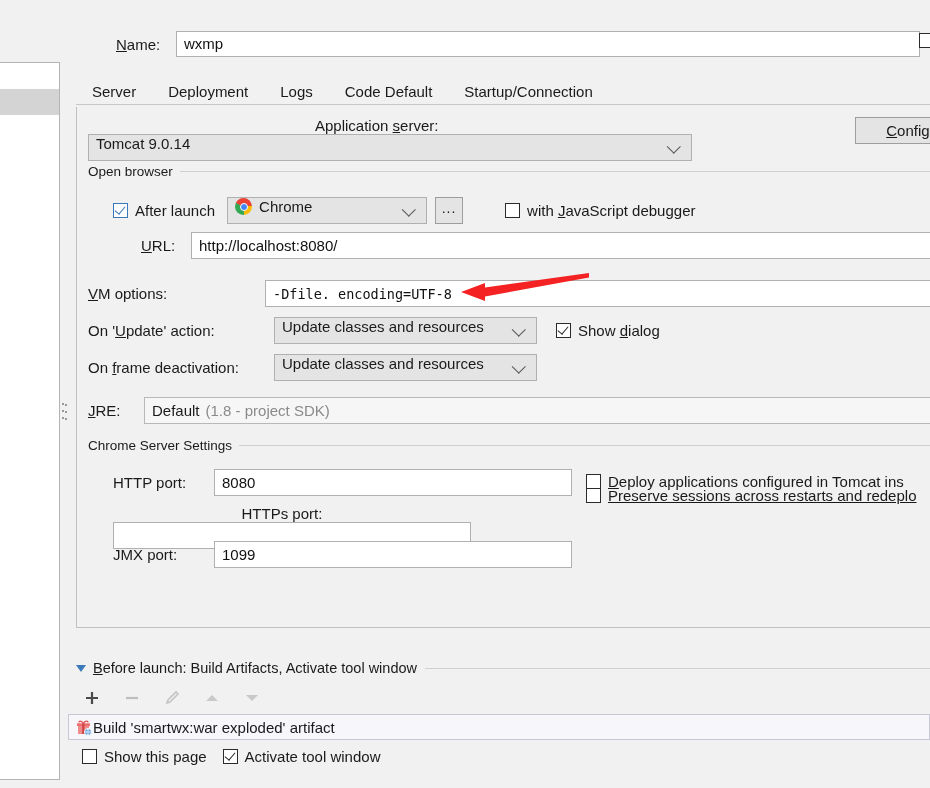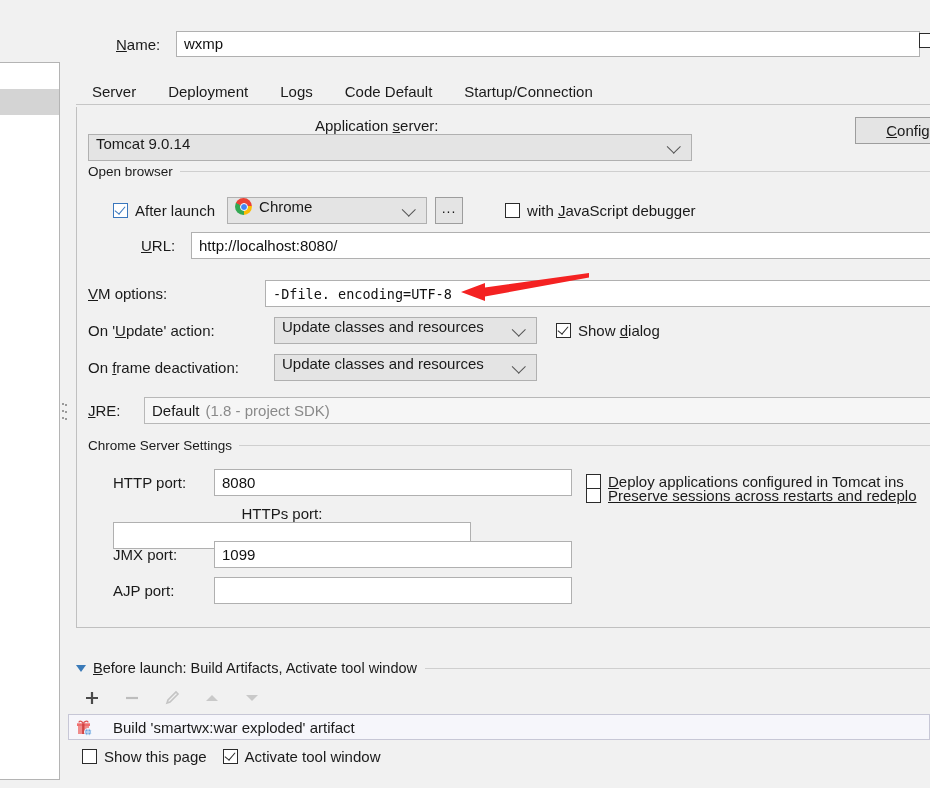--- a/index.html
+++ b/index.html
@@ -131,21 +131,21 @@
          border-top:7px solid #3a7ab8; margin-right:7px; flex:0 0 auto; }
   .bl-title { font-size:14.5px; white-space:nowrap; padding-right:8px; }
   .bl-line { height:1px; background:#cfcfcf; flex:1 1 auto; }
 
   .toolbar { position:absolute; left:82px; top:688px; display:flex; align-items:center; gap:20px; }
   .tb-ico { width:20px; height:20px; position:relative; }
 
   .artifact-row {
     position:absolute; left:68px; top:714px; width:862px; height:26px;
     background:#f6f6fb; border:1px solid #c7c7d6; box-sizing:border-box;
-    display:flex; align-items:center; padding-left:6px; gap:21px; font-size:15px;
+    display:flex; align-items:center; padding-left:6px; gap:1px; font-size:15px;
   }
   .gift { width:17px; height:17px; position:relative; flex:0 0 auto; }
 
   .bottom-checks { position:absolute; left:82px; top:748px; display:flex; align-items:center; gap:16px; }
 
   
   .arrow { position:absolute; left:455px; top:270px; width:135px; height:34px; pointer-events:none; }
 </style>
 </head>
 <body>
@@ -264,24 +264,20 @@
       <span class="lbl" style="width:101px;">HTTP port:</span>
       <div class="txt" style="width:358px;">8080</div>
     </div>
     <div class="row" style="left:36px; top:398px;flex-direction:column;">
       <span class="lbl" style="width:101px;">HTTPs port:</span>
       <div class="txt" style="width:358px;"></div>
     </div>
     <div class="row" style="left:36px; top:434px;">
       <span class="lbl" style="width:101px;">JMX port:</span>
       <div class="txt" style="width:358px;">1099</div>
-    </div>
-    <div class="row" style="left:36px; top:470px;">
-      <span class="lbl" style="width:101px;">AJP port:</span>
-      <div class="txt" style="width:358px;"></div>
     </div>
 
     <div class="cb-row" style="position:absolute; left:509px; top:366px;">
       <span class="cb"></span>
       <span><span class="u">D</span>eploy applications configured in Tomcat ins</span>
     </div>
     <div class="cb-row" style="position:absolute; left:509px; top:380px;text-decoration:underline;">
       <span class="cb"></span>
       <span>Preserve sessions across restarts and redeplo</span>
     </div>

